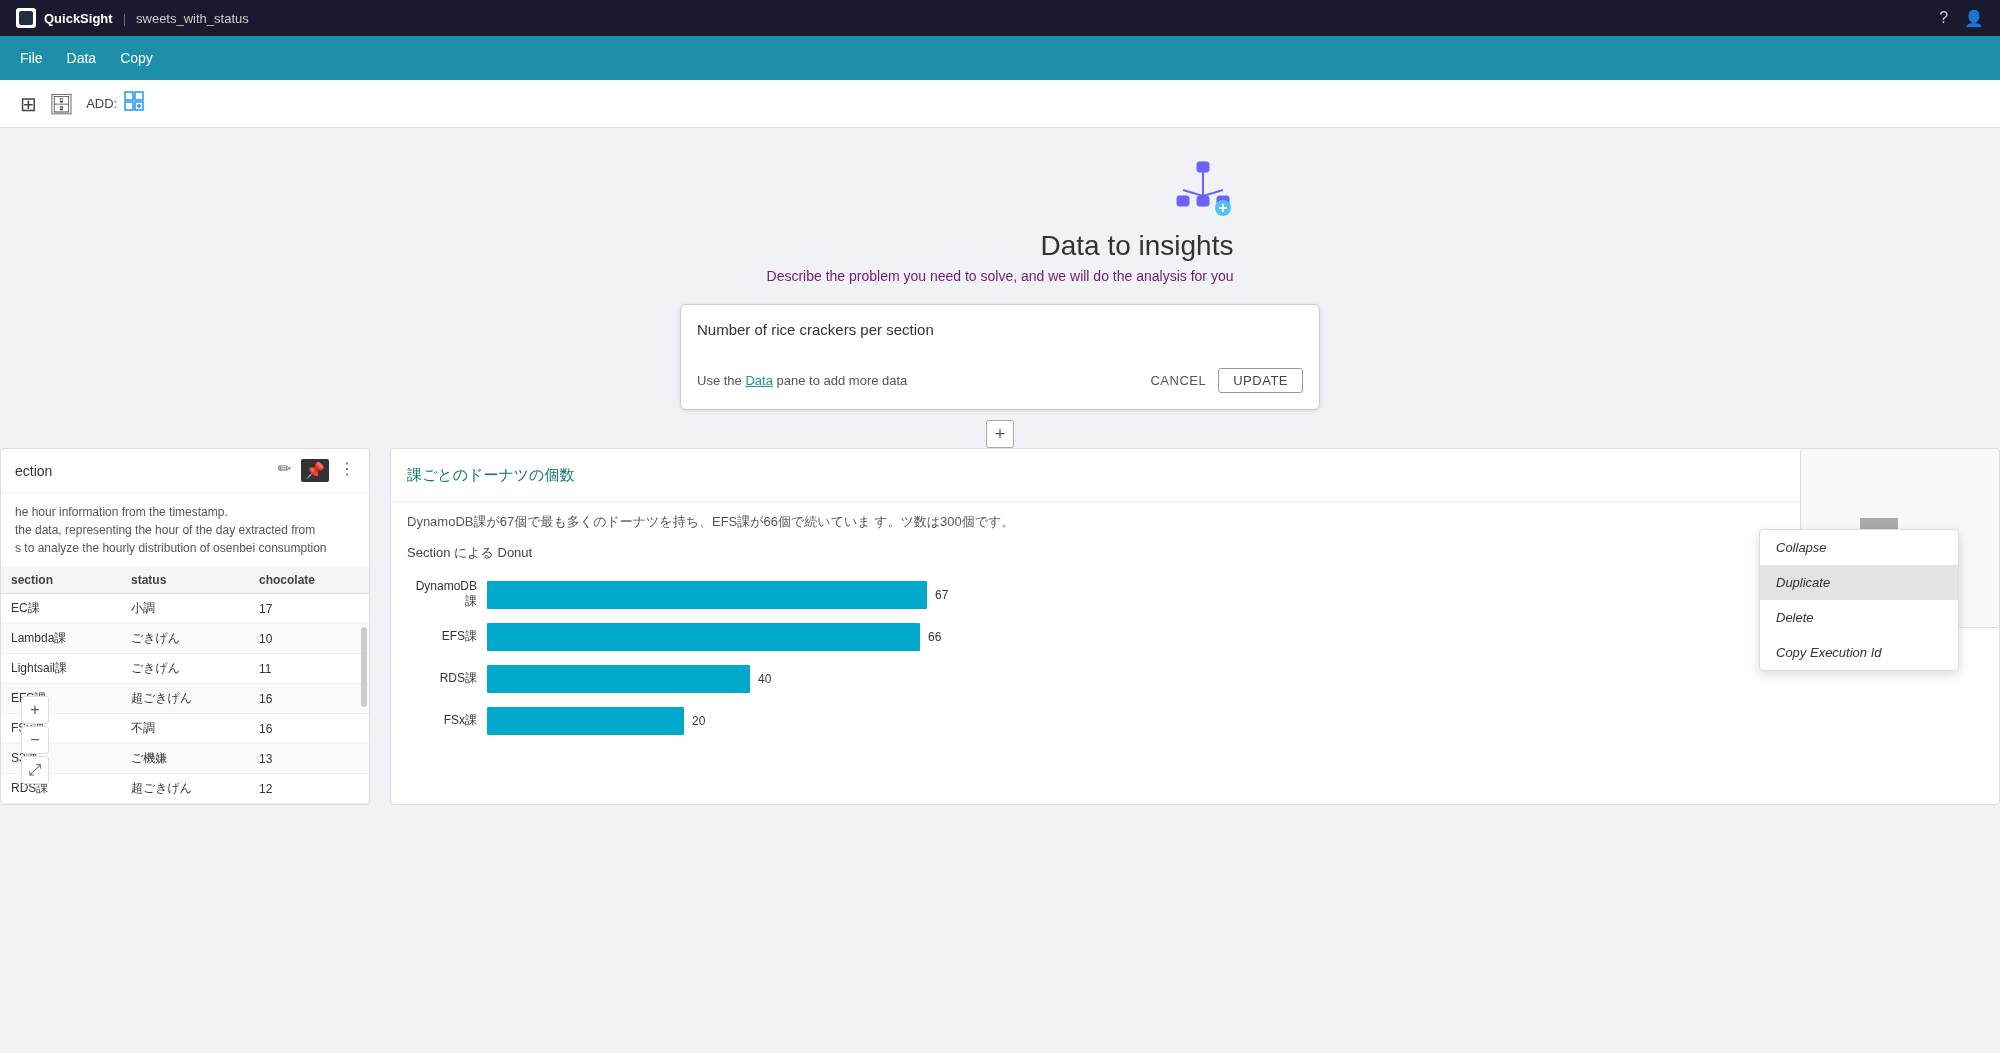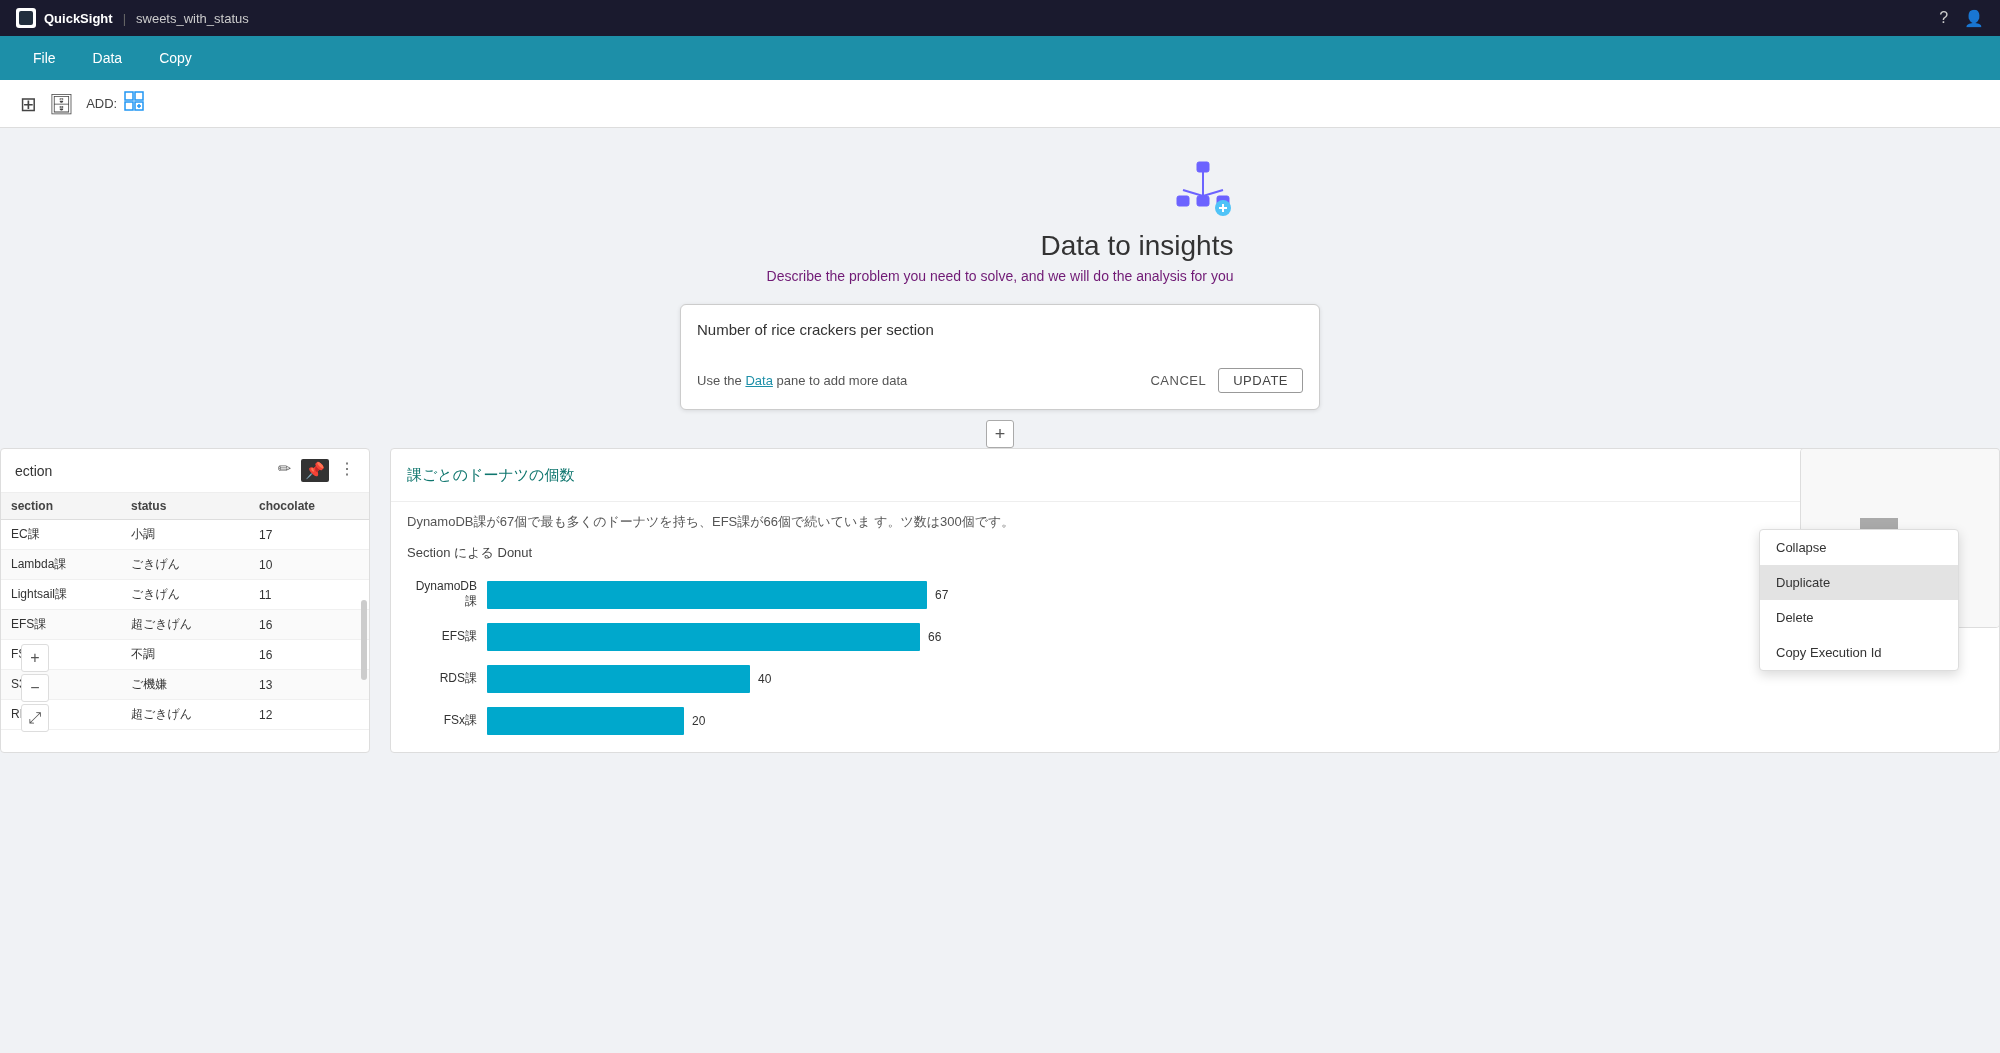--- a/index.html
+++ b/index.html
@@ -18,21 +18,21 @@
     .top-bar-filename { color: #ccc; }
     .top-bar-right { margin-left: auto; display: flex; gap: 16px; }
     .top-bar-icon { color: #ccc; cursor: pointer; font-size: 16px; }
 
     
     .menu-bar {
       display: flex; align-items: center;
       background: #1d8fa8; height: 44px; padding: 0 20px;
       color: white; font-size: 14px; gap: 24px;
     }
-    .menu-item { cursor: pointer; font-weight: 500; margin-left: 13px; }
+    .menu-item { cursor: pointer; font-weight: 500; }
 
     
     .toolbar {
       display: flex; align-items: center;
       background: white; height: 48px; padding: 0 20px;
       border-bottom: 1px solid #ddd; gap: 12px;
     }
     .toolbar-icon { font-size: 20px; color: #444; cursor: pointer; }
     .toolbar-add { display: flex; align-items: center; gap: 6px; font-size: 13px; color: #444; }
     .toolbar-add-icon { font-size: 20px; color: #2196F3; cursor: pointer; }
@@ -148,21 +148,21 @@
     .bar-row { display: flex; align-items: center; margin-bottom: 8px; height: 34px; }
     .bar-label { width: 80px; font-size: 12px; color: #333; text-align: right; padding-right: 10px; flex-shrink: 0; }
     .bar-container { flex: 1; display: flex; align-items: center; gap: 8px; }
     .bar { height: 28px; background: #00a8cc; border-radius: 1px; }
     .bar-value { font-size: 12px; color: #333; }
 
     
     .context-menu {
       position: absolute; right: 40px; top: 80px;
       background: white; border: 1px solid #ddd; border-radius: 4px;
-      box-shadow: 0 4px 12px rgba(0,0,0,0.15); width: 200px; z-index: 100;
+      box-shadow: 0 4px 12px rgba(0,0,0,0.15); width: 200px; z-index: 100; font-style: italic;
     }
     .context-menu-item {
       padding: 10px 16px; font-size: 13px; color: #333; cursor: pointer;
     }
     .context-menu-item.selected { background: #e3e3e3; font-weight: 500; }
 
     
     .mini-panel {
       position: absolute; right: 0; top: 320px;
       width: 200px; height: 180px; background: white;
@@ -260,20 +260,25 @@
 
     <div class="left-panel">
 
       <div class="panel-header">
         <span class="panel-title">ection</span>
         <div class="panel-header-icons">
           <span>✏</span>
           <span style="background:#333;color:white;padding:2px 4px;border-radius:2px;">📌</span>
           <span>⋮</span>
         </div>
+      </div>
+      <div class="panel-text">
+        <div>he hour information from the timestamp.</div>
+        <div>the data, representing the hour of the day extracted from</div>
+        <div>s to analyze the hourly distribution of osenbei consumption</div>
       </div>
       <table class="data-table">
         <thead>
           <tr>
             <th>section</th>
             <th>status</th>
             <th>chocolate</th>
           </tr>
         </thead>
         <tbody id="table-body">

